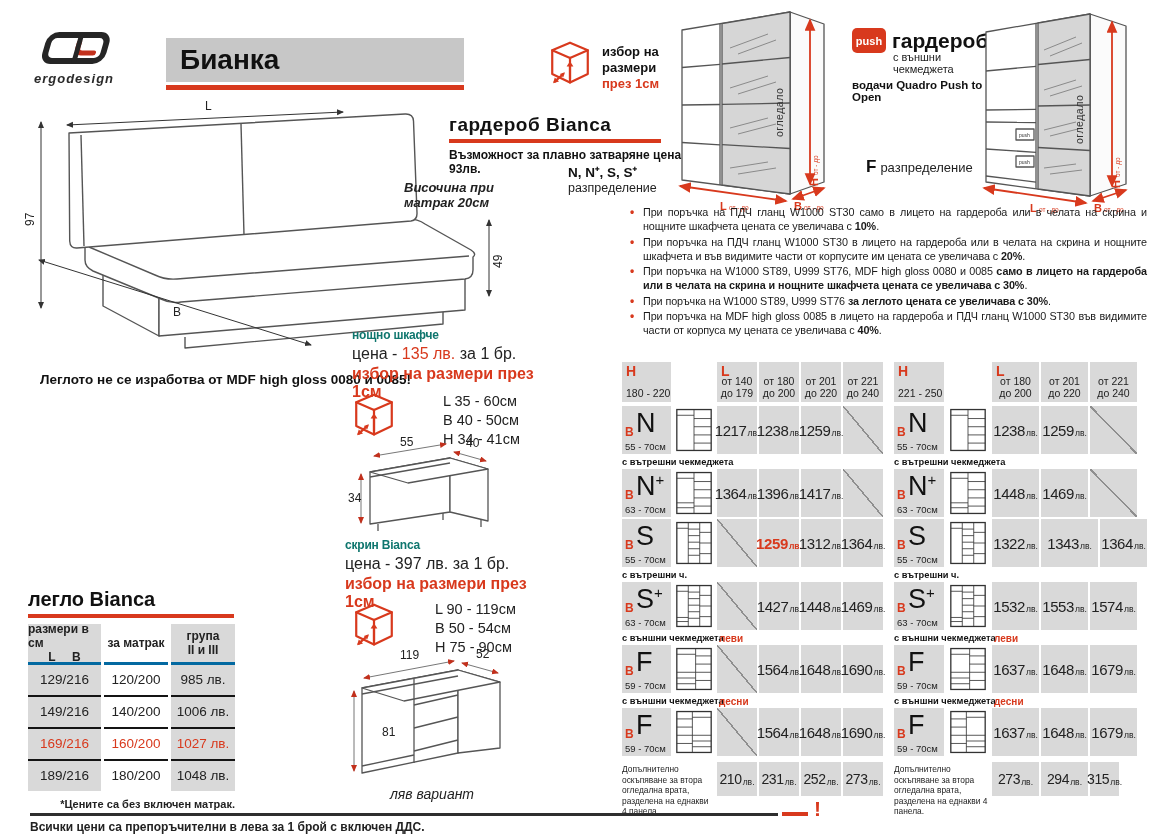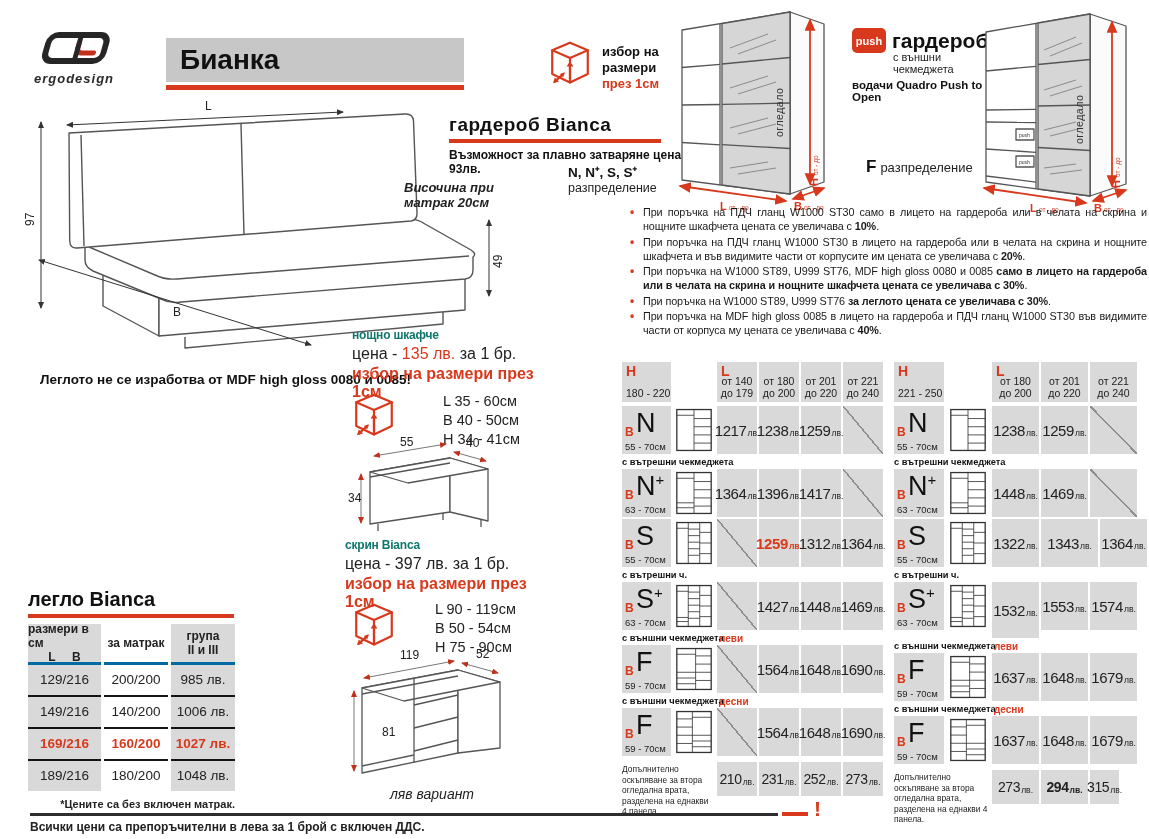--- a/index.html
+++ b/index.html
@@ -56,21 +56,21 @@
   #bt{left:28px;top:588px;width:207px;}
   .bt-title{font-size:20px;font-weight:bold;color:#111;}
   .bt-line{height:3.5px;background:var(--red);margin:3px 0 6px 0;width:206px;}
   .bt-grid{display:grid;grid-template-columns:73px 64px 64px;column-gap:3px;}
   .bt-cell{display:flex;flex-direction:column;align-items:center;justify-content:center;
            font-size:13.5px;color:#222;height:30px;border-bottom:2.5px solid #141414;}
   .bt-head{height:38px;font-size:12px;font-weight:bold;border-bottom:3px solid #0369a1;line-height:14px;}
   .bt-gray{background:var(--cell);}
   .bt-white{background:#fff;}
   .bt-last{border-bottom:none;}
-  .bt-red{color:var(--red);font-weight:bold;}
+  .bt-red{color:var(--red);font-weight:normal;}
   .pre{white-space:pre;}
   .bt-foot{margin-top:7px;text-align:right;font-weight:bold;font-size:11px;color:#222;}
 
   
   #wl-svg{left:672px;top:4px;}
   #wr-svg{left:978px;top:8px;}
   .wtext{font-size:10.5px;fill:#333;letter-spacing:0.5px;font-family:"Liberation Sans",sans-serif;}
   .wbig{font-size:11px;font-weight:bold;fill:var(--red);font-family:"Liberation Sans",sans-serif;}
   .wsmall{font-size:6.5px;fill:var(--red);font-family:"Liberation Sans",sans-serif;}
   .pushsmall{font-size:5px;fill:#333;font-family:"Liberation Sans",sans-serif;}
@@ -322,21 +322,21 @@
         <span class="pre">L     B</span>
       </div>
       <div class="bt-cell bt-head bt-white">
         <span>за матрак</span>
       </div>
       <div class="bt-cell bt-head bt-gray">
         <span>група</span>
         <span>II и III</span>
       </div>
     <div class="bt-cell bt-gray">129/216</div>
-        <div class="bt-cell bt-white">200/200</div>
+        <div class="bt-cell bt-white">120/200</div>
         <div class="bt-cell bt-gray">985 лв.</div>
         <div class="bt-cell bt-gray">149/216</div>
         <div class="bt-cell bt-white">140/200</div>
         <div class="bt-cell bt-gray">1006 лв.</div>
         <div class="bt-cell bt-gray bt-red">169/216</div>
         <div class="bt-cell bt-white bt-red">160/200</div>
         <div class="bt-cell bt-gray bt-red">1027 лв.</div>
         <div class="bt-cell bt-gray bt-last">189/216</div>
         <div class="bt-cell bt-white bt-last">180/200</div>
         <div class="bt-cell bt-gray bt-last">1048 лв.</div>
@@ -854,21 +854,21 @@
             <path d="M15 25H29" stroke="#333" stroke-width="1" fill="none"></path>
             <path d="M15 33H29" stroke="#333" stroke-width="1" fill="none"></path>
             <path d="M15 41H29" stroke="#333" stroke-width="1" fill="none"></path>
             <path d="M29 13H43" stroke="#333" stroke-width="1" fill="none"></path>
             <path d="M29 26H43" stroke="#333" stroke-width="1" fill="none"></path>
             <path d="M29 39H43" stroke="#333" stroke-width="1" fill="none"></path>
             <path d="M1 40H15" stroke="#333" stroke-width="1" fill="none"></path>
             <path d="M1 45H15" stroke="#333" stroke-width="1" fill="none"></path>
           </svg>
         </div>
-        <div class="pt-cell" style="width: 47px; height: 56px;">
+        <div class="pt-cell" style="width: 47px; height: 48px;">
           <span class="num">1532</span>
           <span class="cur">лв.</span>
         </div>
         <div class="pt-cell" style="width: 47px; height: 48px;">
           <span class="num">1553</span>
           <span class="cur">лв.</span>
         </div>
         <div class="pt-cell" style="width: 47px; height: 48px;">
           <span class="num">1574</span>
           <span class="cur">лв.</span>
@@ -947,21 +947,21 @@
           <span class="num">1679</span>
           <span class="cur">лв.</span>
         </div>
       </div>
       <div class="pt-extra">
         <div class="pt-extra-label" style="width: 96px;">Допълнително оскъпяване за втора огледална врата, разделена на еднакви 4 панела.</div>
         <div class="pt-cell" style="width: 47px; height: 34px;">
           <span class="num">273</span>
           <span class="cur">лв.</span>
         </div>
-        <div class="pt-cell" style="width: 47px; height: 34px; font-weight: bold;">
+        <div class="pt-cell" style="width: 47px; height: 34px;">
           <span class="num">294</span>
           <span class="cur">лв.</span>
         </div>
         <div class="pt-cell" style="width: 29px; height: 34px;">
           <span class="num">315</span>
           <span class="cur">лв.</span>
         </div>
       </div>
     </div>
 

